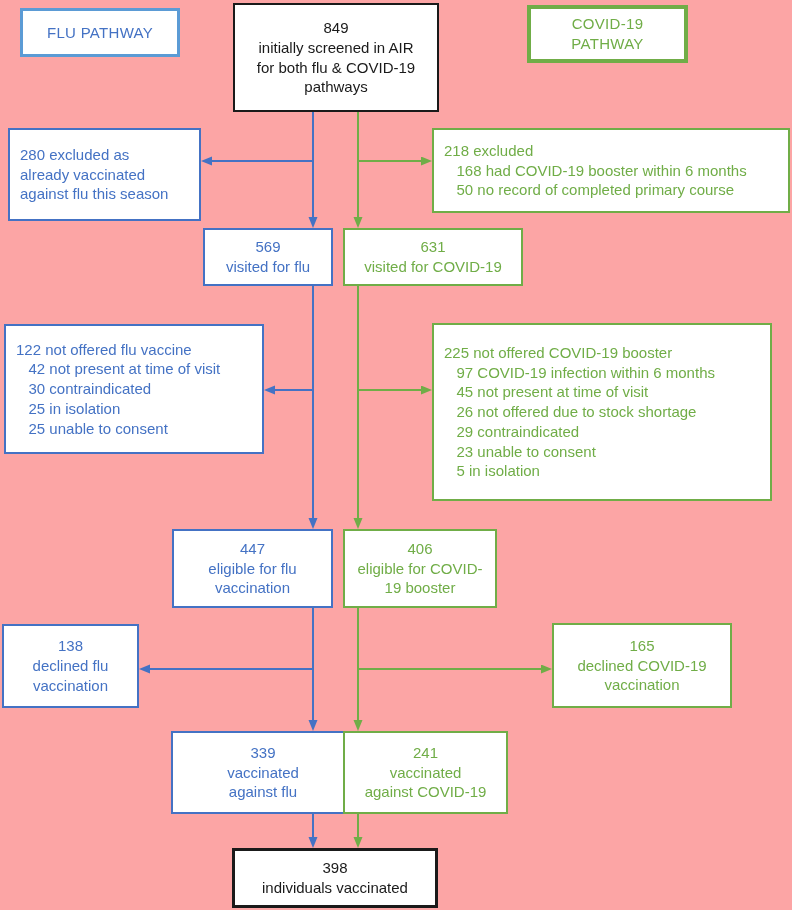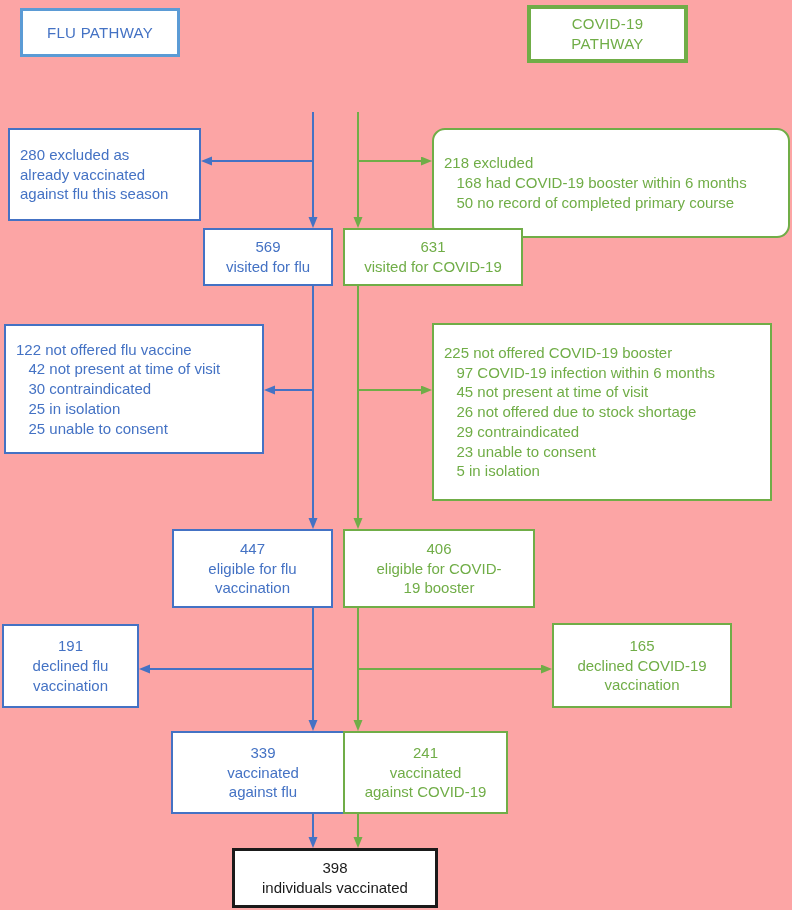--- a/index.html
+++ b/index.html
@@ -109,28 +109,34 @@
 
   <div class="node label-flu center" style="left:20px; top:8px; width:160px; height:49px;">
     <div class="txt">FLU PATHWAY</div>
   </div>
 
   <div class="node label-covid center" style="left:527px; top:5px; width:161px; height:58px;">
     <div class="txt">COVID-19
 PATHWAY</div>
   </div>
 
+  <div class="node black center" style="left:233px; top:3px; width:206px; height:109px;">
+    <div class="txt">849
+initially screened in AIR
+for both flu &amp; COVID-19
+pathways</div>
+  </div>
 
   <div class="node blue left" style="left:8px; top:128px; width:193px; height:93px;">
     <div class="txt">280 excluded as
 already vaccinated
 against flu this season</div>
   </div>
 
-  <div class="node green left" style="left:432px; top:128px; width:358px; height:110px;border-radius:13px;">
+  <div class="node green left" style="left:432px; top:128px; width:358px; height:85px;">
     <div class="txt">218 excluded
    168 had COVID-19 booster within 6 months
    50 no record of completed primary course</div>
   </div>
 
   <div class="node blue center" style="left:203px; top:228px; width:130px; height:58px;">
     <div class="txt">569
 visited for flu</div>
   </div>
 
@@ -156,28 +162,28 @@
    23 unable to consent
    5 in isolation</div>
   </div>
 
   <div class="node blue center" style="left:172px; top:529px; width:161px; height:79px;">
     <div class="txt">447
 eligible for flu
 vaccination</div>
   </div>
 
-  <div class="node green center" style="left:343px; top:529px; width:192px; height:79px;justify-content:center;">
+  <div class="node green center" style="left:343px; top:529px; width:154px; height:79px;justify-content:center;">
     <div class="txt">406
 eligible for COVID-
 19 booster</div>
   </div>
 
   <div class="node blue center" style="left:2px; top:624px; width:137px; height:84px;">
-    <div class="txt">191
+    <div class="txt">138
 declined flu
 vaccination</div>
   </div>
 
   <div class="node green center" style="left:552px; top:623px; width:180px; height:85px;">
     <div class="txt">165
 declined COVID-19
 vaccination</div>
   </div>
 

